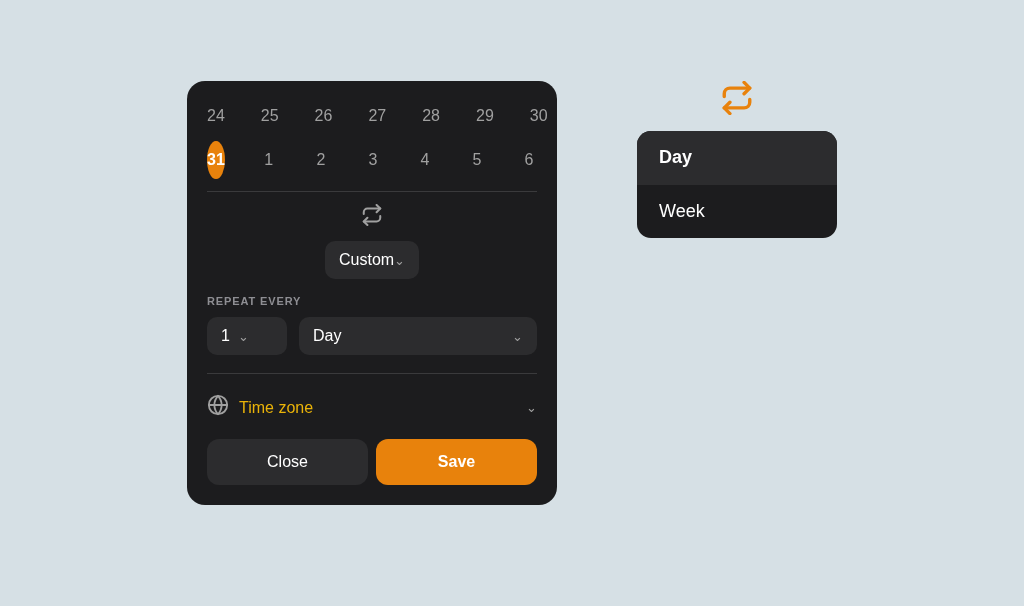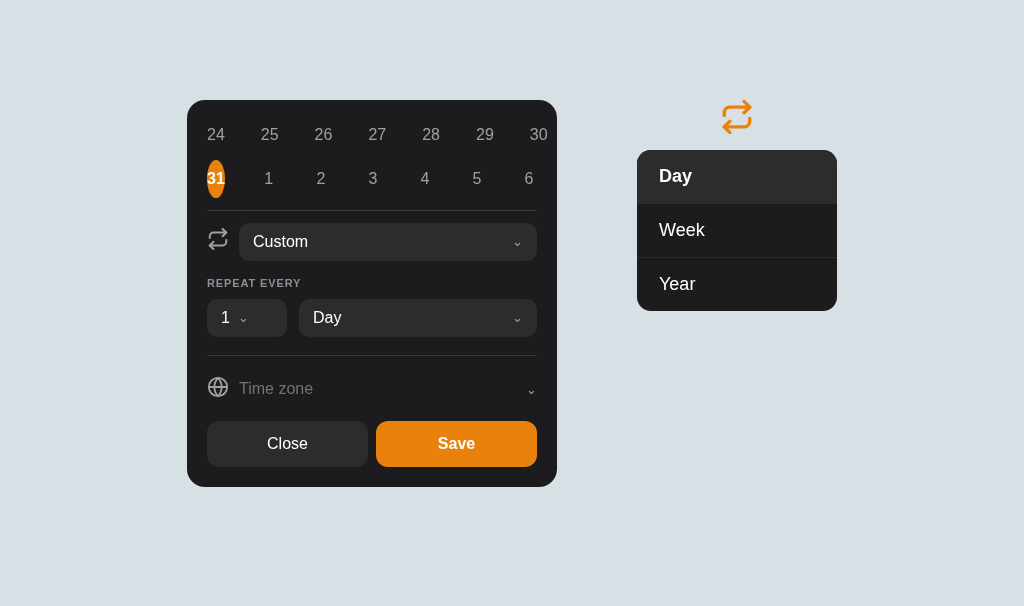--- a/index.html
+++ b/index.html
@@ -66,20 +66,21 @@
       background: #3a3a3c;
       margin: 12px 0;
     }
 
     
     .repeat-row {
       display: flex;
       align-items: center;
       gap: 10px;
       margin-bottom: 16px;
+      flex-direction: column;
     }
 
     .repeat-icon {
       color: #a0a0a0;
       font-size: 18px;
       flex-shrink: 0;
     }
 
     .select-box {
       flex: 1;
@@ -164,21 +165,21 @@
     }
 
     .globe-icon {
       font-size: 20px;
       color: #a0a0a0;
     }
 
     .timezone-label {
       flex: 1;
       font-size: 16px;
-      color: #737373;
+      color: #eab308;
     }
 
     .timezone-chevron {
       color: #a0a0a0;
       font-size: 13px;
     }
 
     
     .remove-row {
       display: flex;
@@ -356,17 +357,16 @@
         <polyline points="17 1 21 5 17 9"></polyline>
         <path d="M3 11V9a4 4 0 0 1 4-4h14"></path>
         <polyline points="7 23 3 19 7 15"></polyline>
         <path d="M21 13v2a4 4 0 0 1-4 4H3"></path>
       </svg>
     </span>
 
     <div class="dropdown-menu">
       <div class="dropdown-item active">Day</div>
       <div class="dropdown-item">Week</div>
-      <div class="dropdown-item">Year</div>
     </div>
   </div>
 
 </div>
 
 </body></html>

